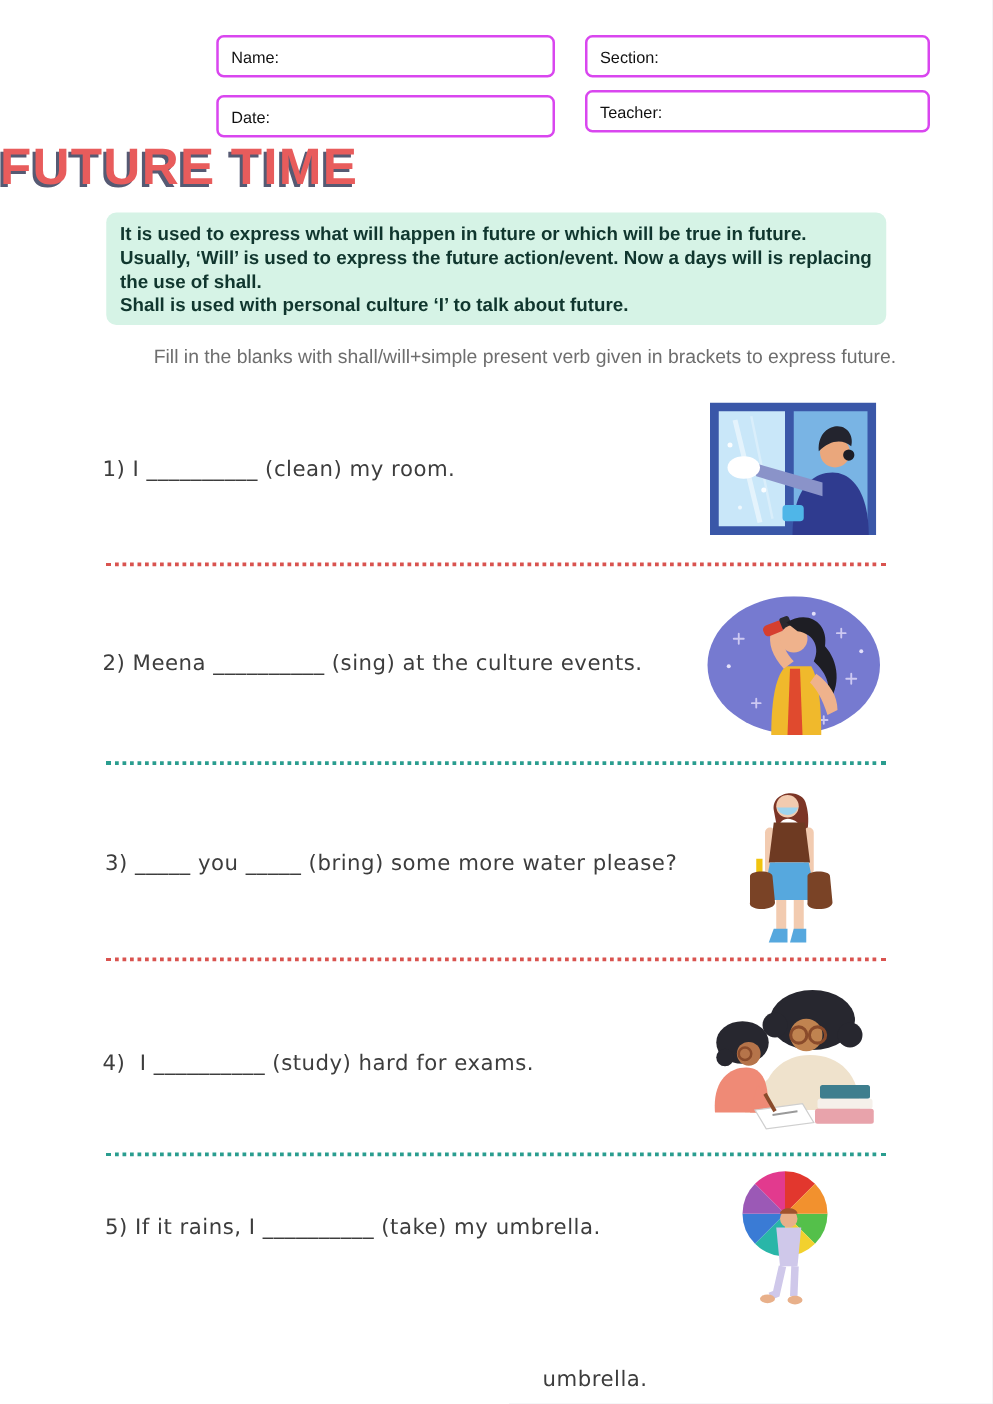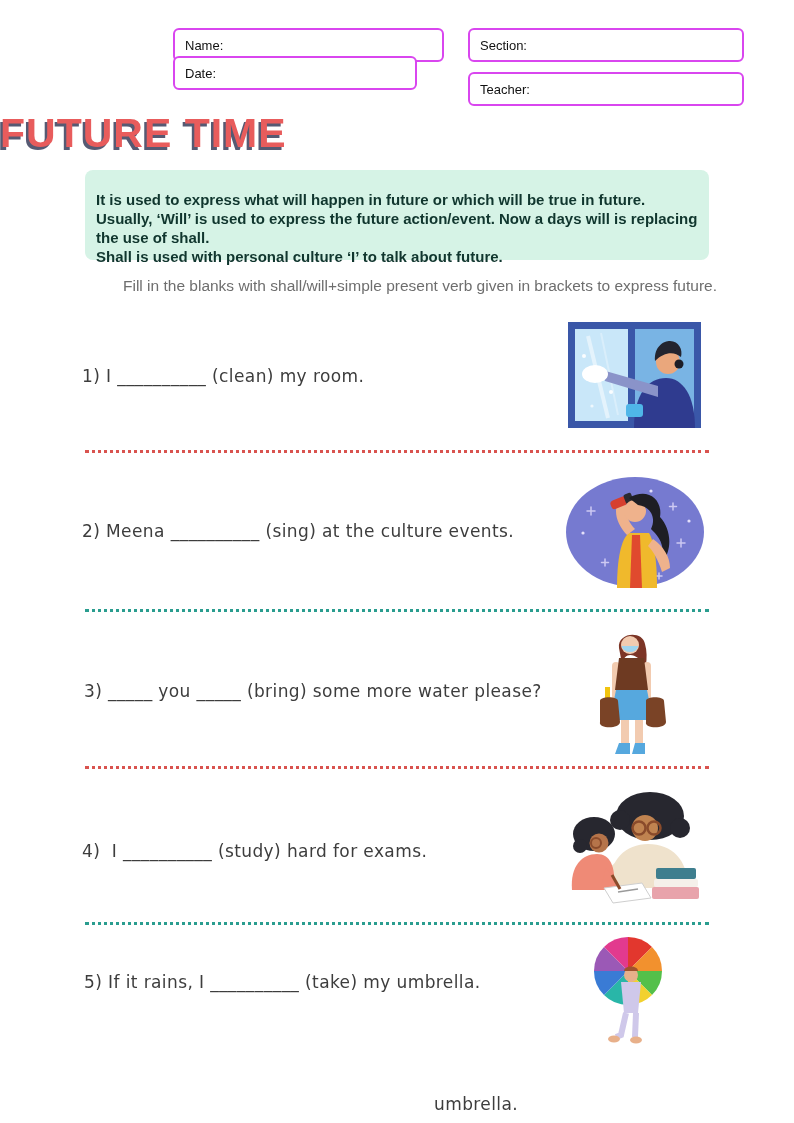--- a/index.html
+++ b/index.html
@@ -5,31 +5,31 @@
   html,body{margin:0;padding:0;background:#e9e9ee;}
   .page{position:relative;width:794px;height:1123px;background:#ffffff;margin:0 auto;
         overflow:hidden;font-family:"Liberation Sans",sans-serif;}
 
   
   .field-box{position:absolute;border:2px solid #d946ef;border-radius:6px;background:#fff;
              display:flex;align-items:center;padding-left:10px;box-sizing:border-box;
              height:34px;font-size:13px;color:#111;}
   #fb-name{left:173px;top:28px;width:271px}
   #fb-section{left:468px;top:28px;width:276px}
-  #fb-date{left:173px;top:56px;width:244px}
+  #fb-date{left:173px;top:76px;width:271px}
   #fb-teacher{left:468px;top:72px;width:276px}
 
   
   .title{position:absolute;top:110px;left:0;width:100%;text-align:left;margin:0;
          font-size:41px;font-weight:800;letter-spacing:1px;color:#e85c5c;
          text-shadow:-2.5px 2.5px 0 #565a73;}
 
   
   .info-box{position:absolute;left:85px;top:170px;width:624px;height:90px;background:#d6f3e6;
-            border-radius:8px;box-sizing:border-box;padding:20px 11px;color:#10362e;
+            border-radius:8px;box-sizing:border-box;padding:8px 11px;color:#10362e;
             font-weight:bold;font-size:15px;line-height:19px;}
   .info-box p{margin:0;}
 
   
   .instructions{position:absolute;left:77px;top:274px;width:640px;text-align:right;
                 font-weight:normal;font-size:15.5px;line-height:24px;color:#6e6e6e;}
 
   
   .q-text{position:absolute;font-size:17px;letter-spacing:.4px;color:#3d3d3d;
           font-family:"DejaVu Sans",sans-serif;white-space:pre;}

